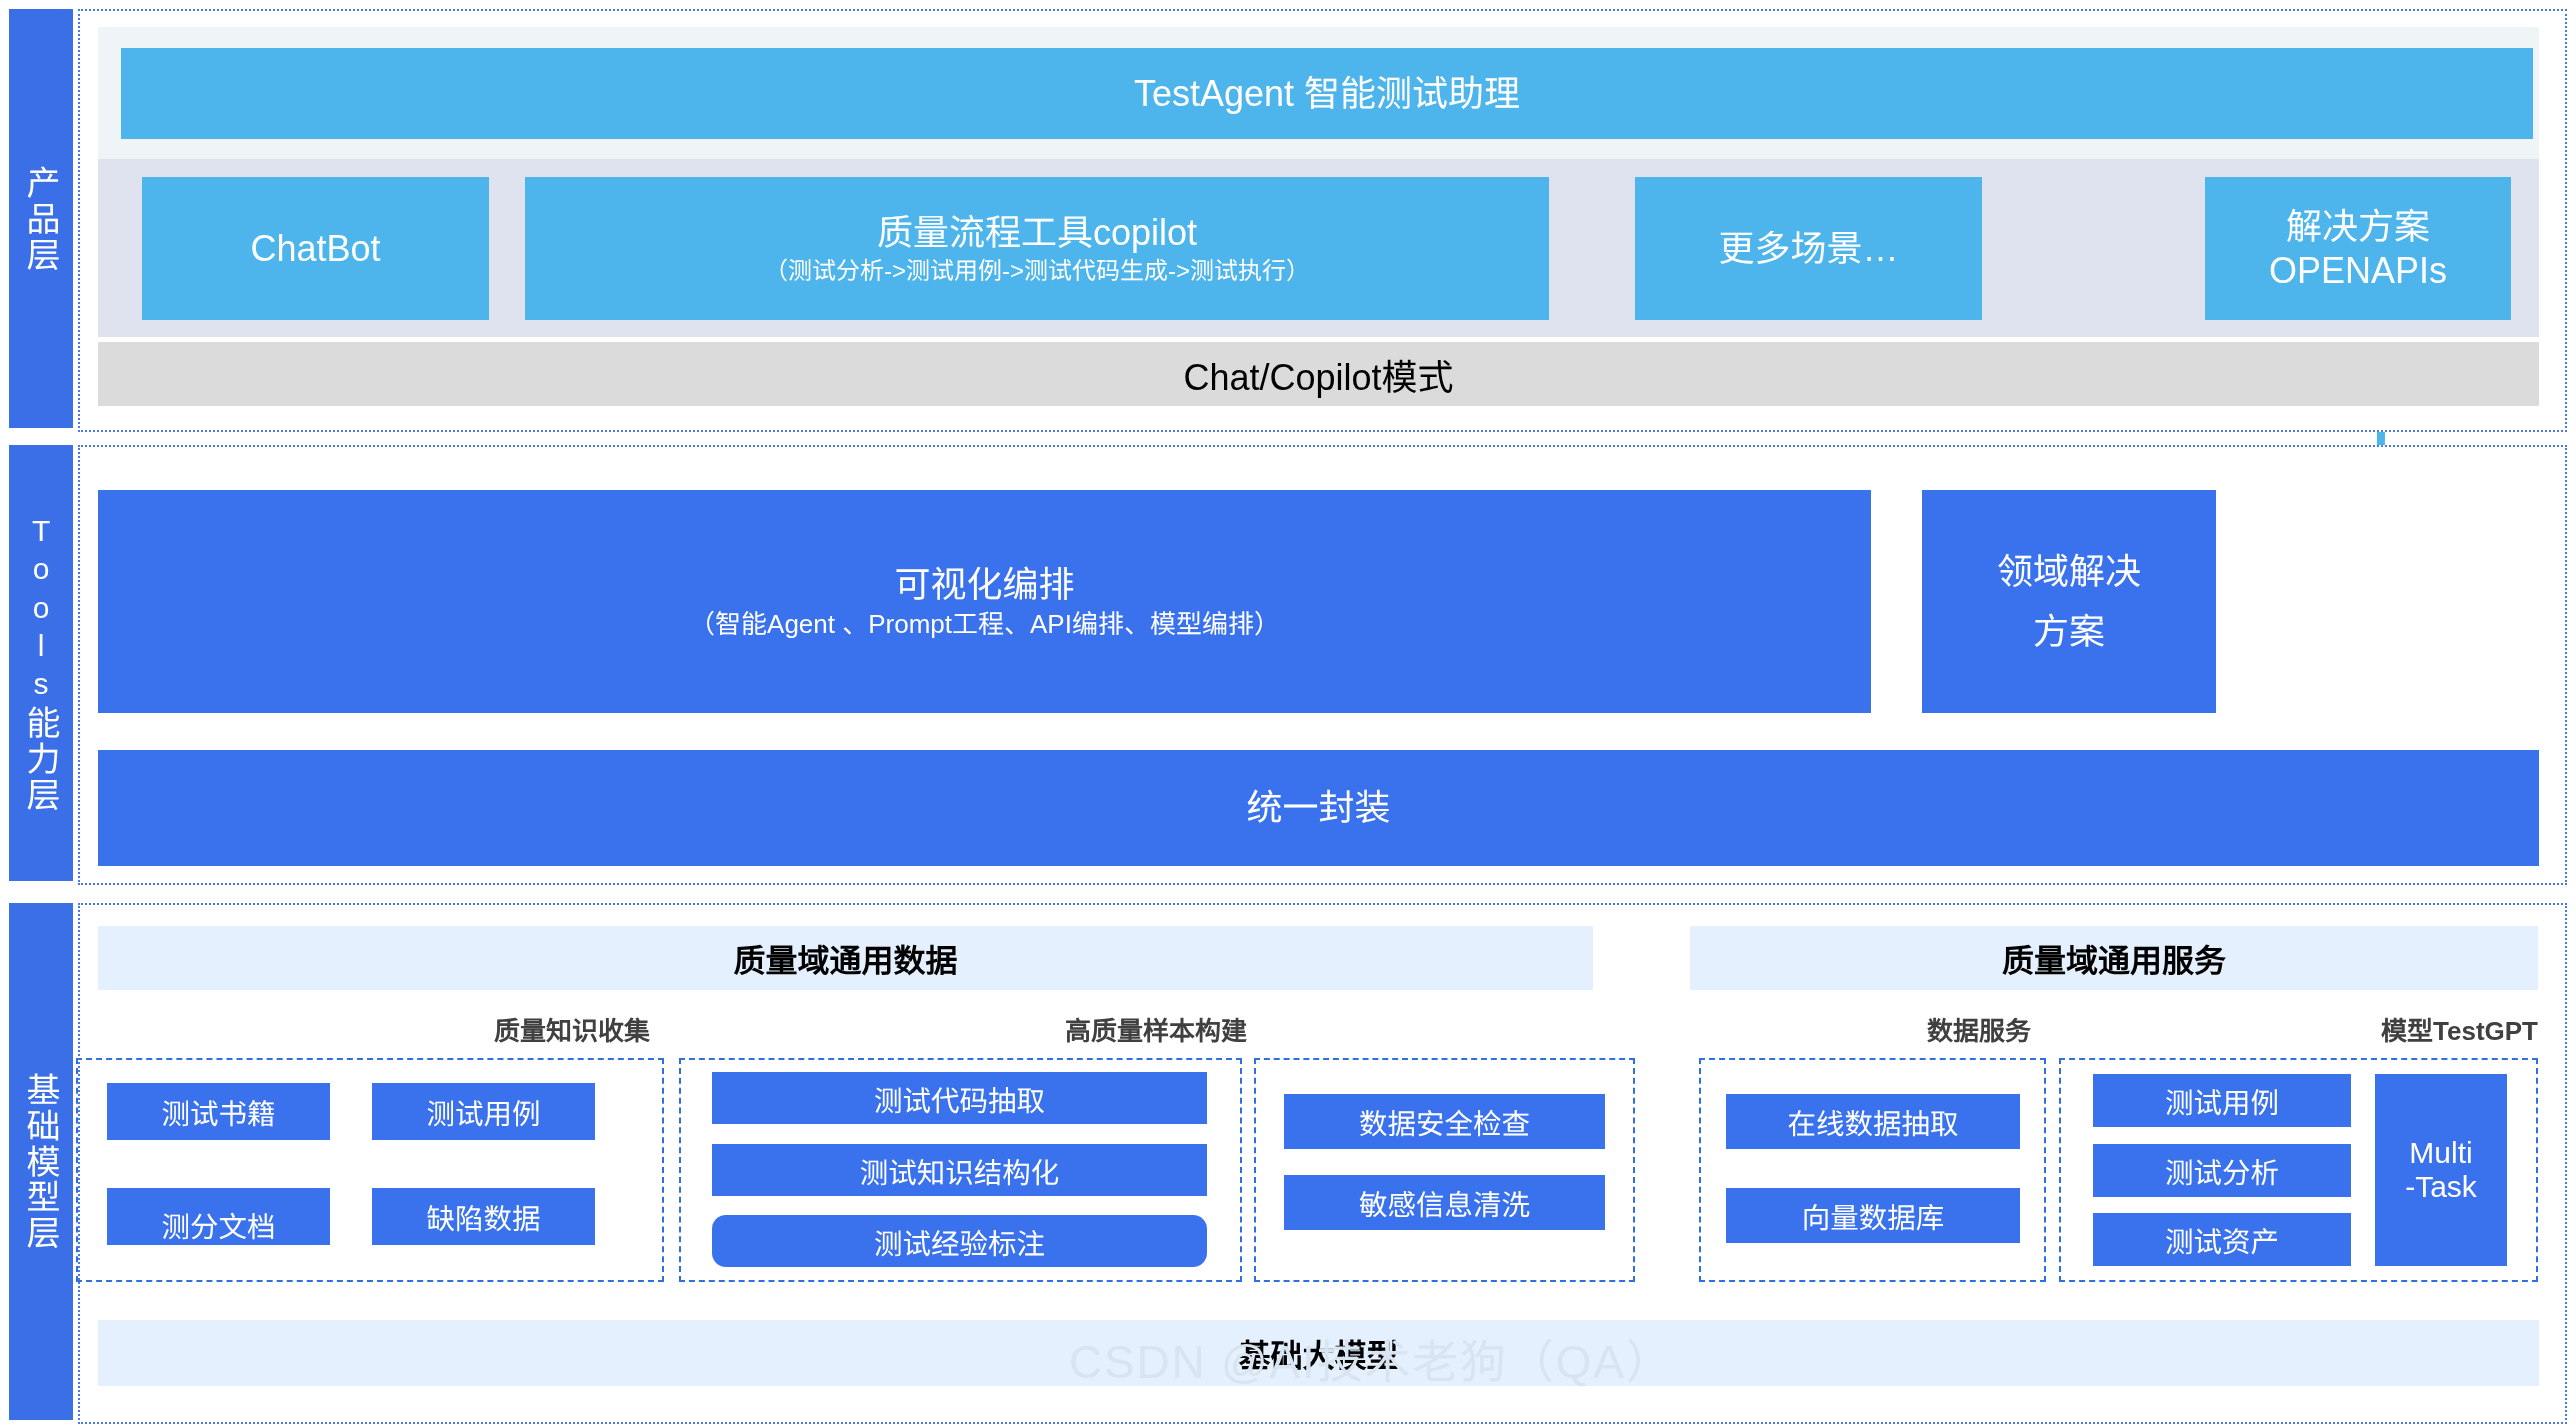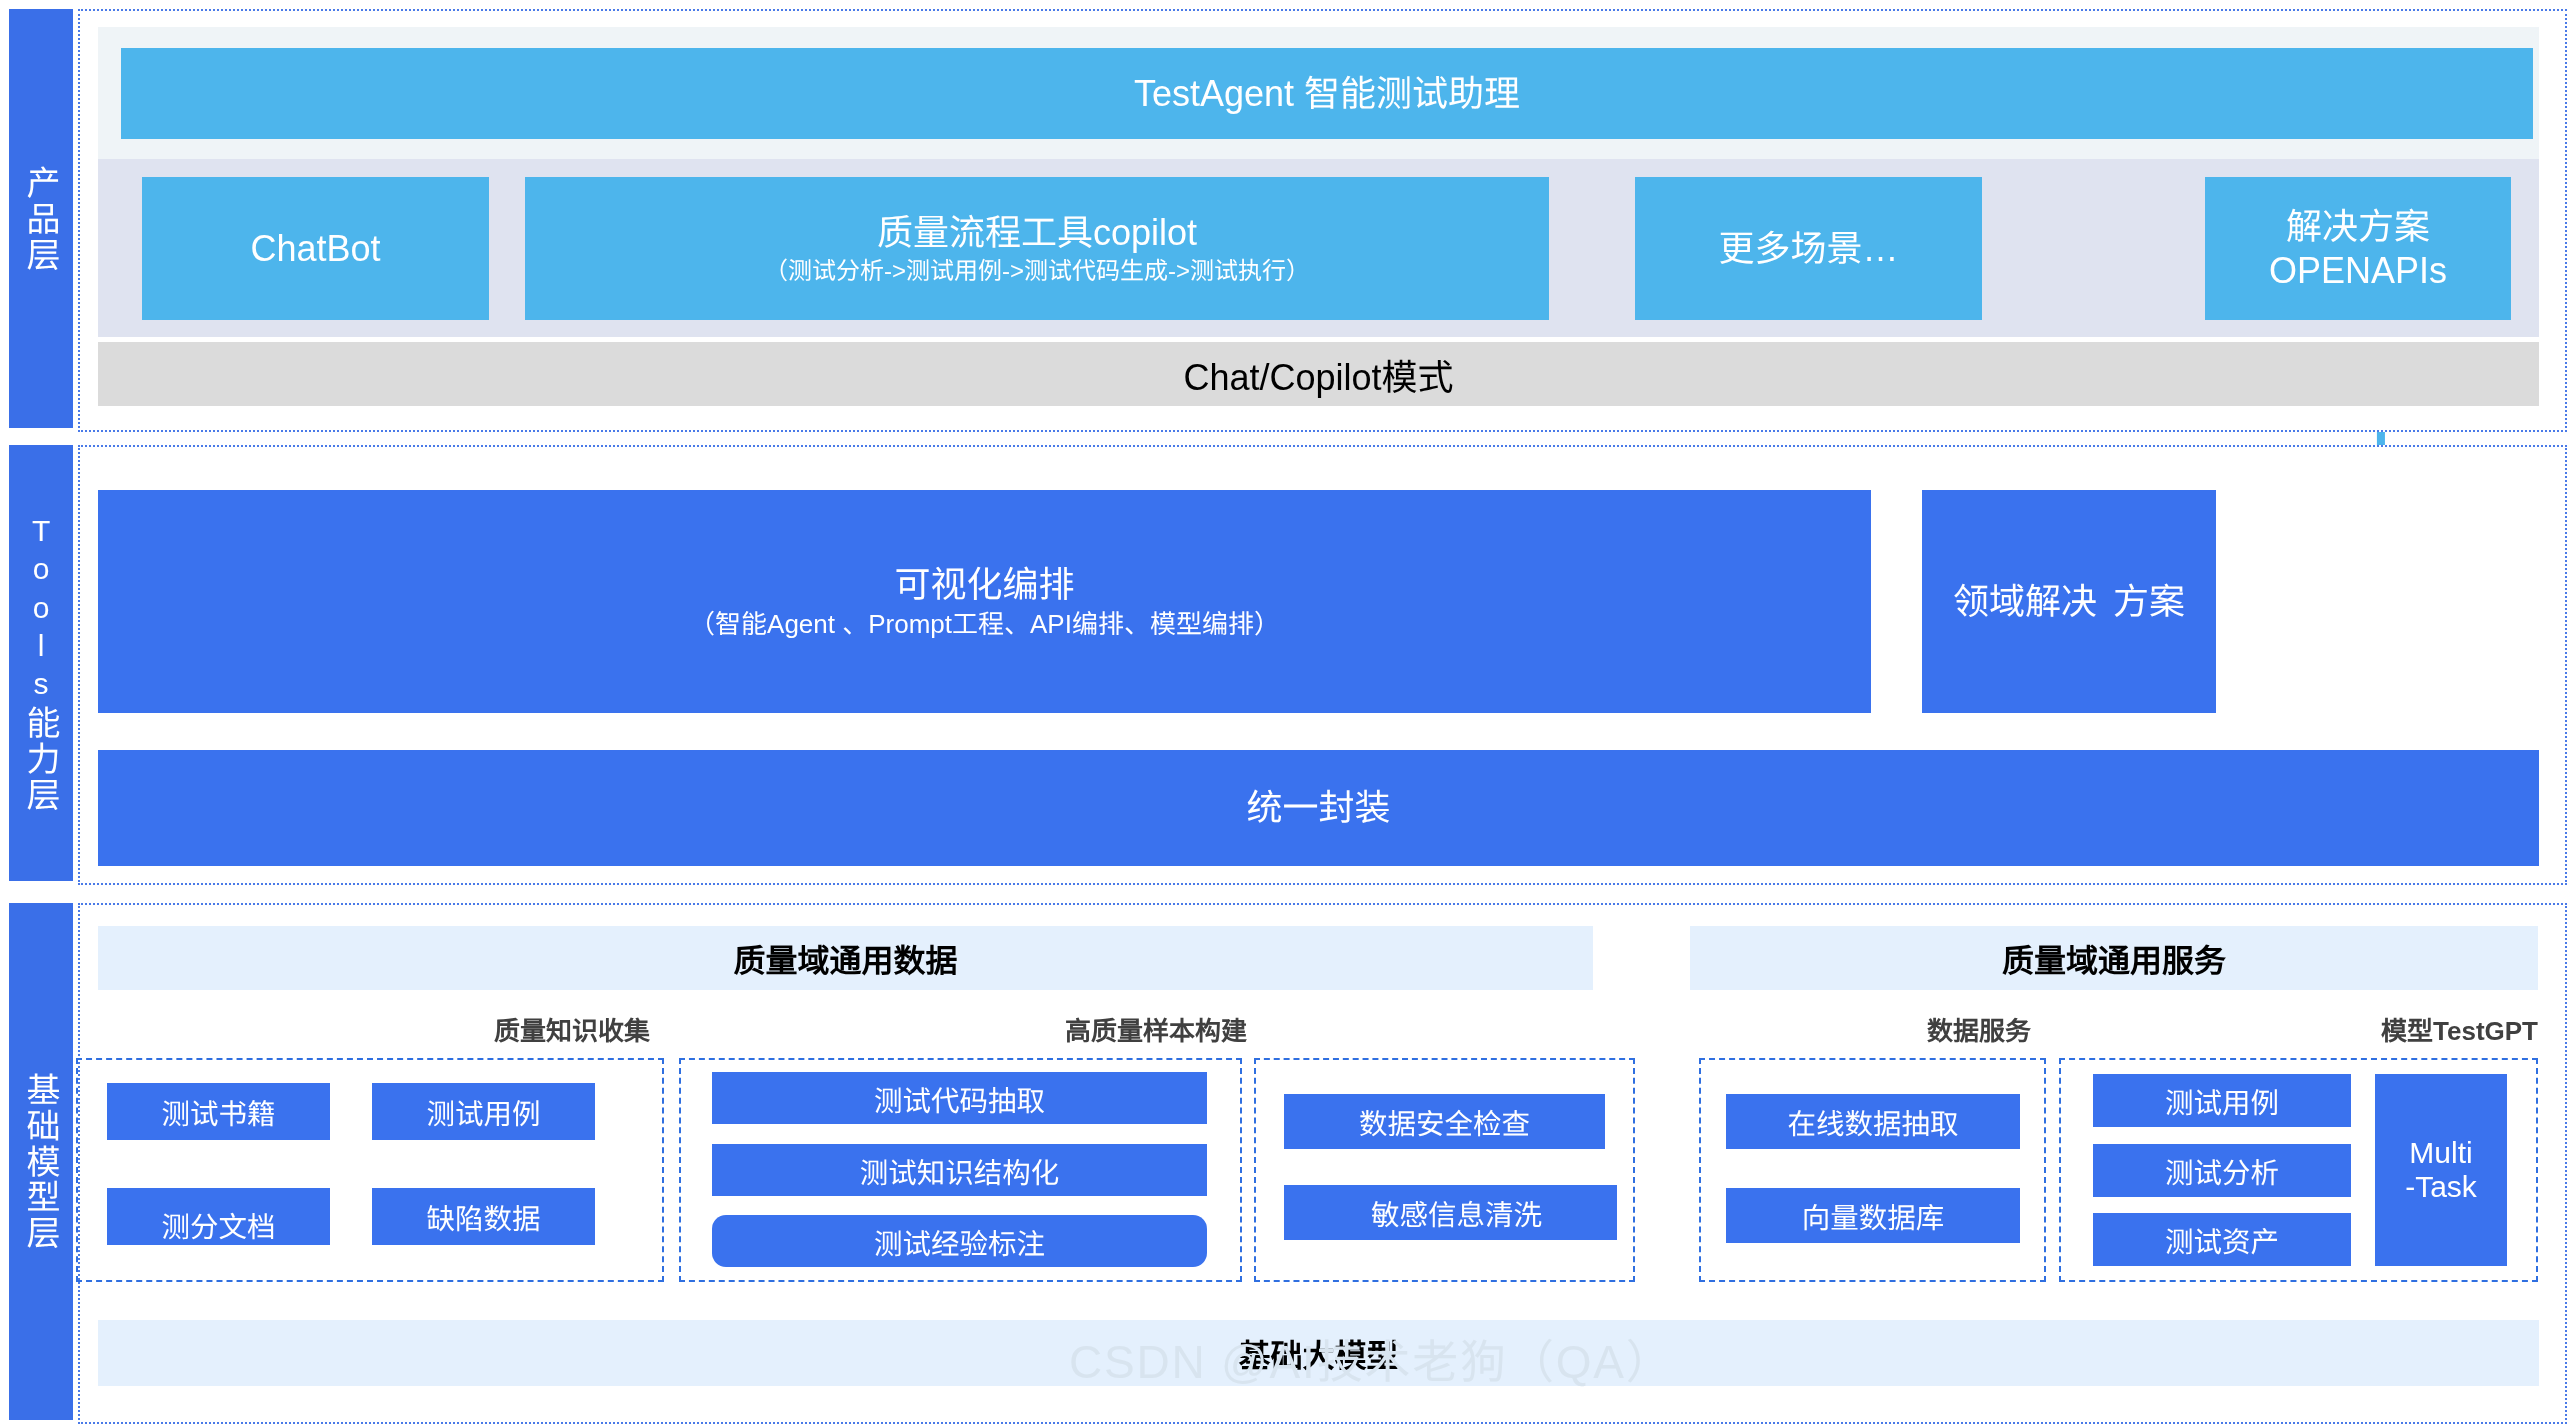--- a/index.html
+++ b/index.html
@@ -113,21 +113,21 @@
     <span class="tab-text">能力层</span>
   </div>
 
   <div class="layer-body" style="left:78px;top:445px;width:2485px;height:436px;">
 
     <div class="box royal" style="left:18px;top:43px;width:1773px;height:223px;flex-direction:column;">
       <span class="t1">可视化编排</span>
       <span class="t2" style="font-size:26px;">（智能Agent 、Prompt工程、API编排、模型编排）</span>
     </div>
 
-    <div class="box royal" style="left:1842px;top:43px;width:294px;height:223px;flex-direction:row;gap:16px;">
+    <div class="box royal" style="left:1842px;top:43px;width:294px;height:223px;flex-direction:column;gap:16px;">
       <span class="t1">领域解决</span>
       <span class="t1">方案</span>
     </div>
 
     <div class="box royal" style="left:18px;top:303px;width:2441px;height:116px;">
       <span class="t1">统一封装</span>
     </div>
   </div>
 
   <div class="layer-tab" style="top:903px;height:517px;">
@@ -174,21 +174,21 @@
       <span>测试知识结构化</span>
     </div>
     <div class="chip" style="left:632px;top:310px;width:495px;height:52px;border-radius:14px;">
       <span>测试经验标注</span>
     </div>
 
     <div class="dashgroup" style="left:1174px;top:153px;width:381px;height:224px;"></div>
     <div class="chip" style="left:1204px;top:189px;width:321px;height:55px;">
       <span>数据安全检查</span>
     </div>
-    <div class="chip" style="left:1204px;top:280px;width:321px;height:55px;padding-left:12px;">
+    <div class="chip" style="left:1204px;top:270px;width:321px;height:55px;">
       <span>敏感信息清洗</span>
     </div>
 
     <div class="secthead" style="left:1630px;top:105px;width:321px;">
       <span>数据服务</span>
     </div>
     <div class="dashgroup" style="left:1619px;top:153px;width:347px;height:224px;"></div>
     <div class="chip" style="left:1646px;top:189px;width:294px;height:55px;">
       <span>在线数据抽取</span>
     </div>

